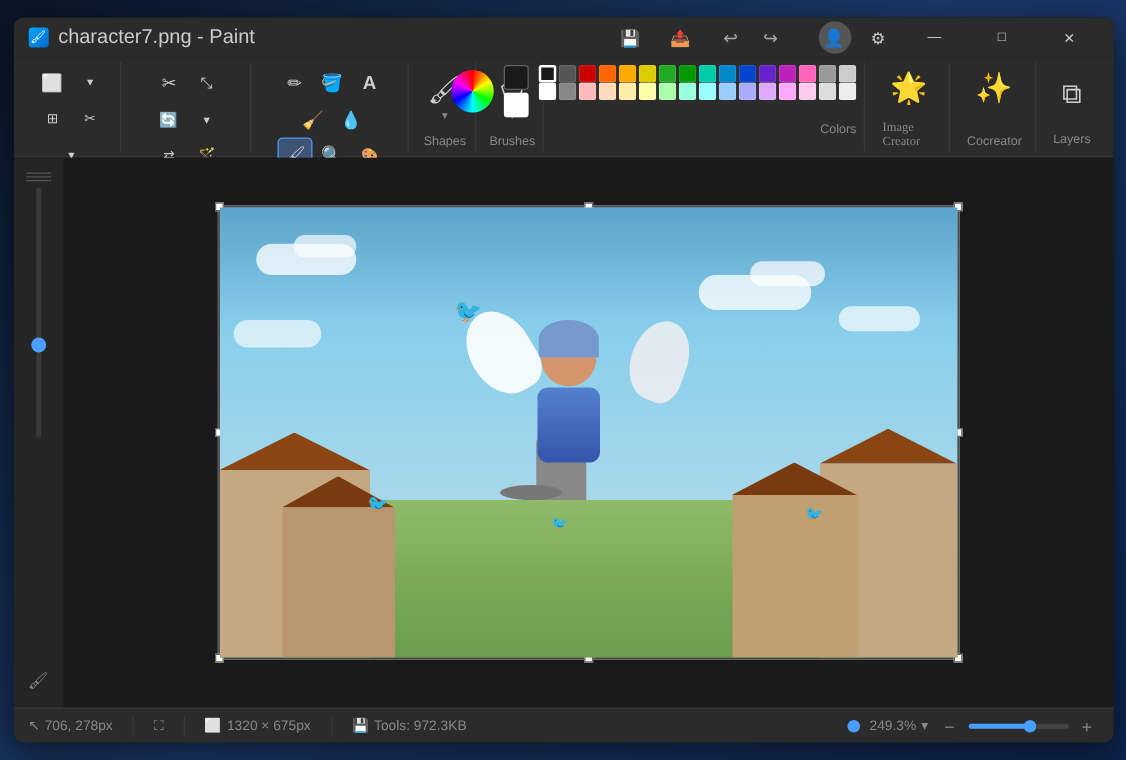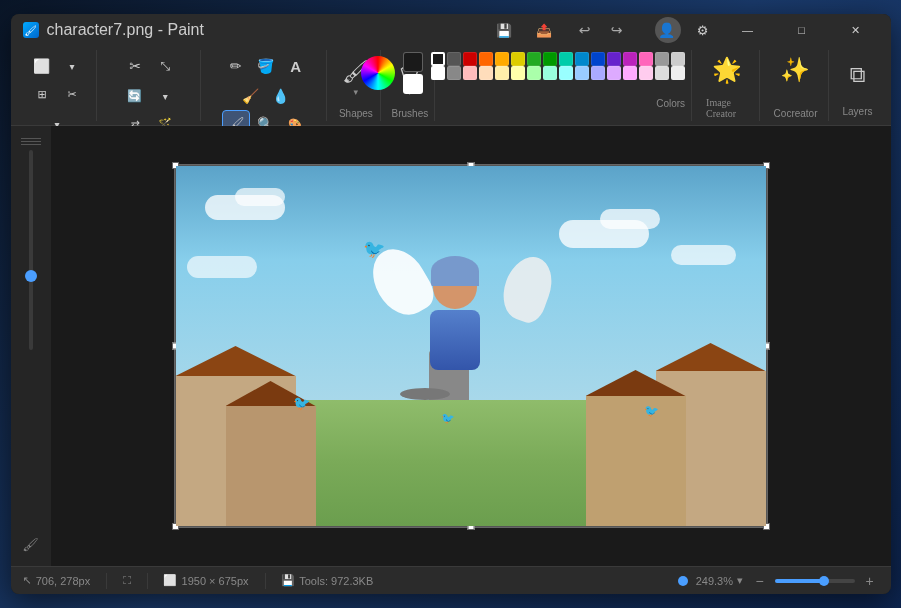--- a/index.html
+++ b/index.html
@@ -644,21 +644,21 @@
       <span>↖</span>
       <span>706, 278px</span>
     </div>
     <div class="status-divider"></div>
     <div class="status-item">
       <span>⛶</span>
     </div>
     <div class="status-divider"></div>
     <div class="status-item">
       <span>⬜</span>
-      <span>1950 × 675px</span>
+      <span>1320 × 675px</span>
     </div>
     <div class="status-divider"></div>
     <div class="status-item">
       <span>💾</span>
       <span>Tools: 972.3KB</span>
     </div>
 
     <div class="status-right">
       <div class="status-item">
         <span style="width:10px;height:10px;background:#4a9eff;border-radius:50%;display:inline-block;"></span>

